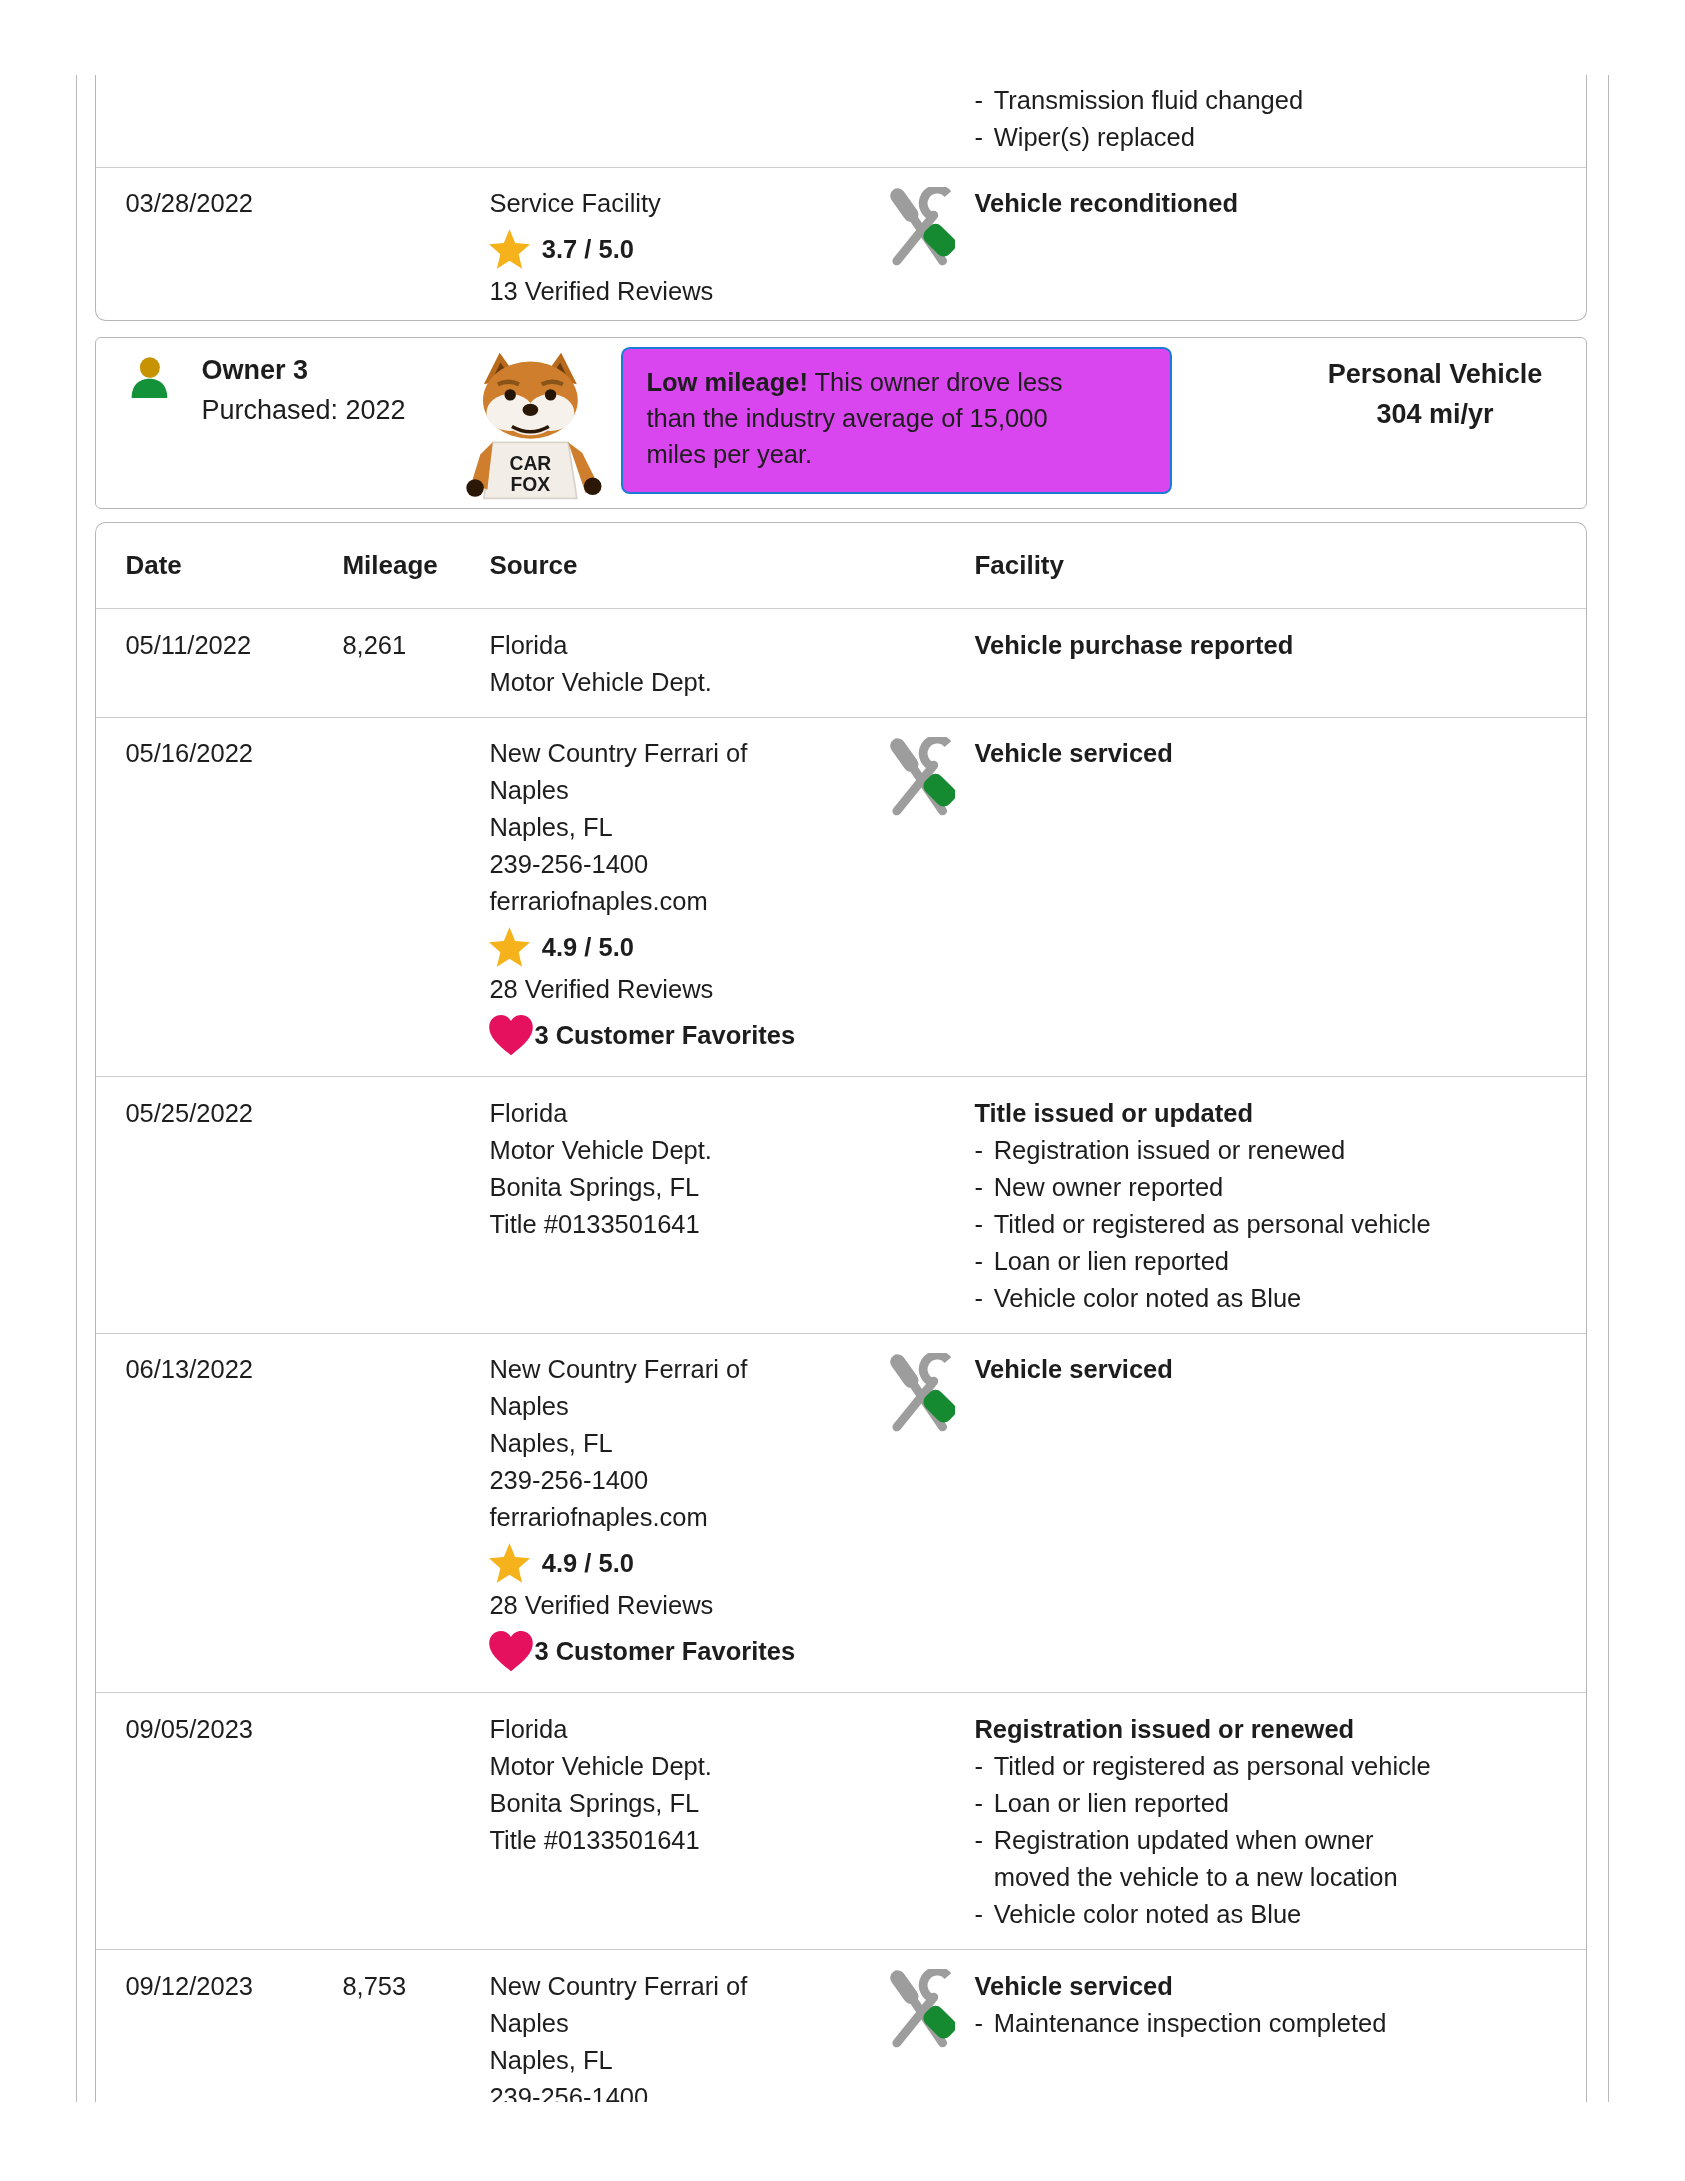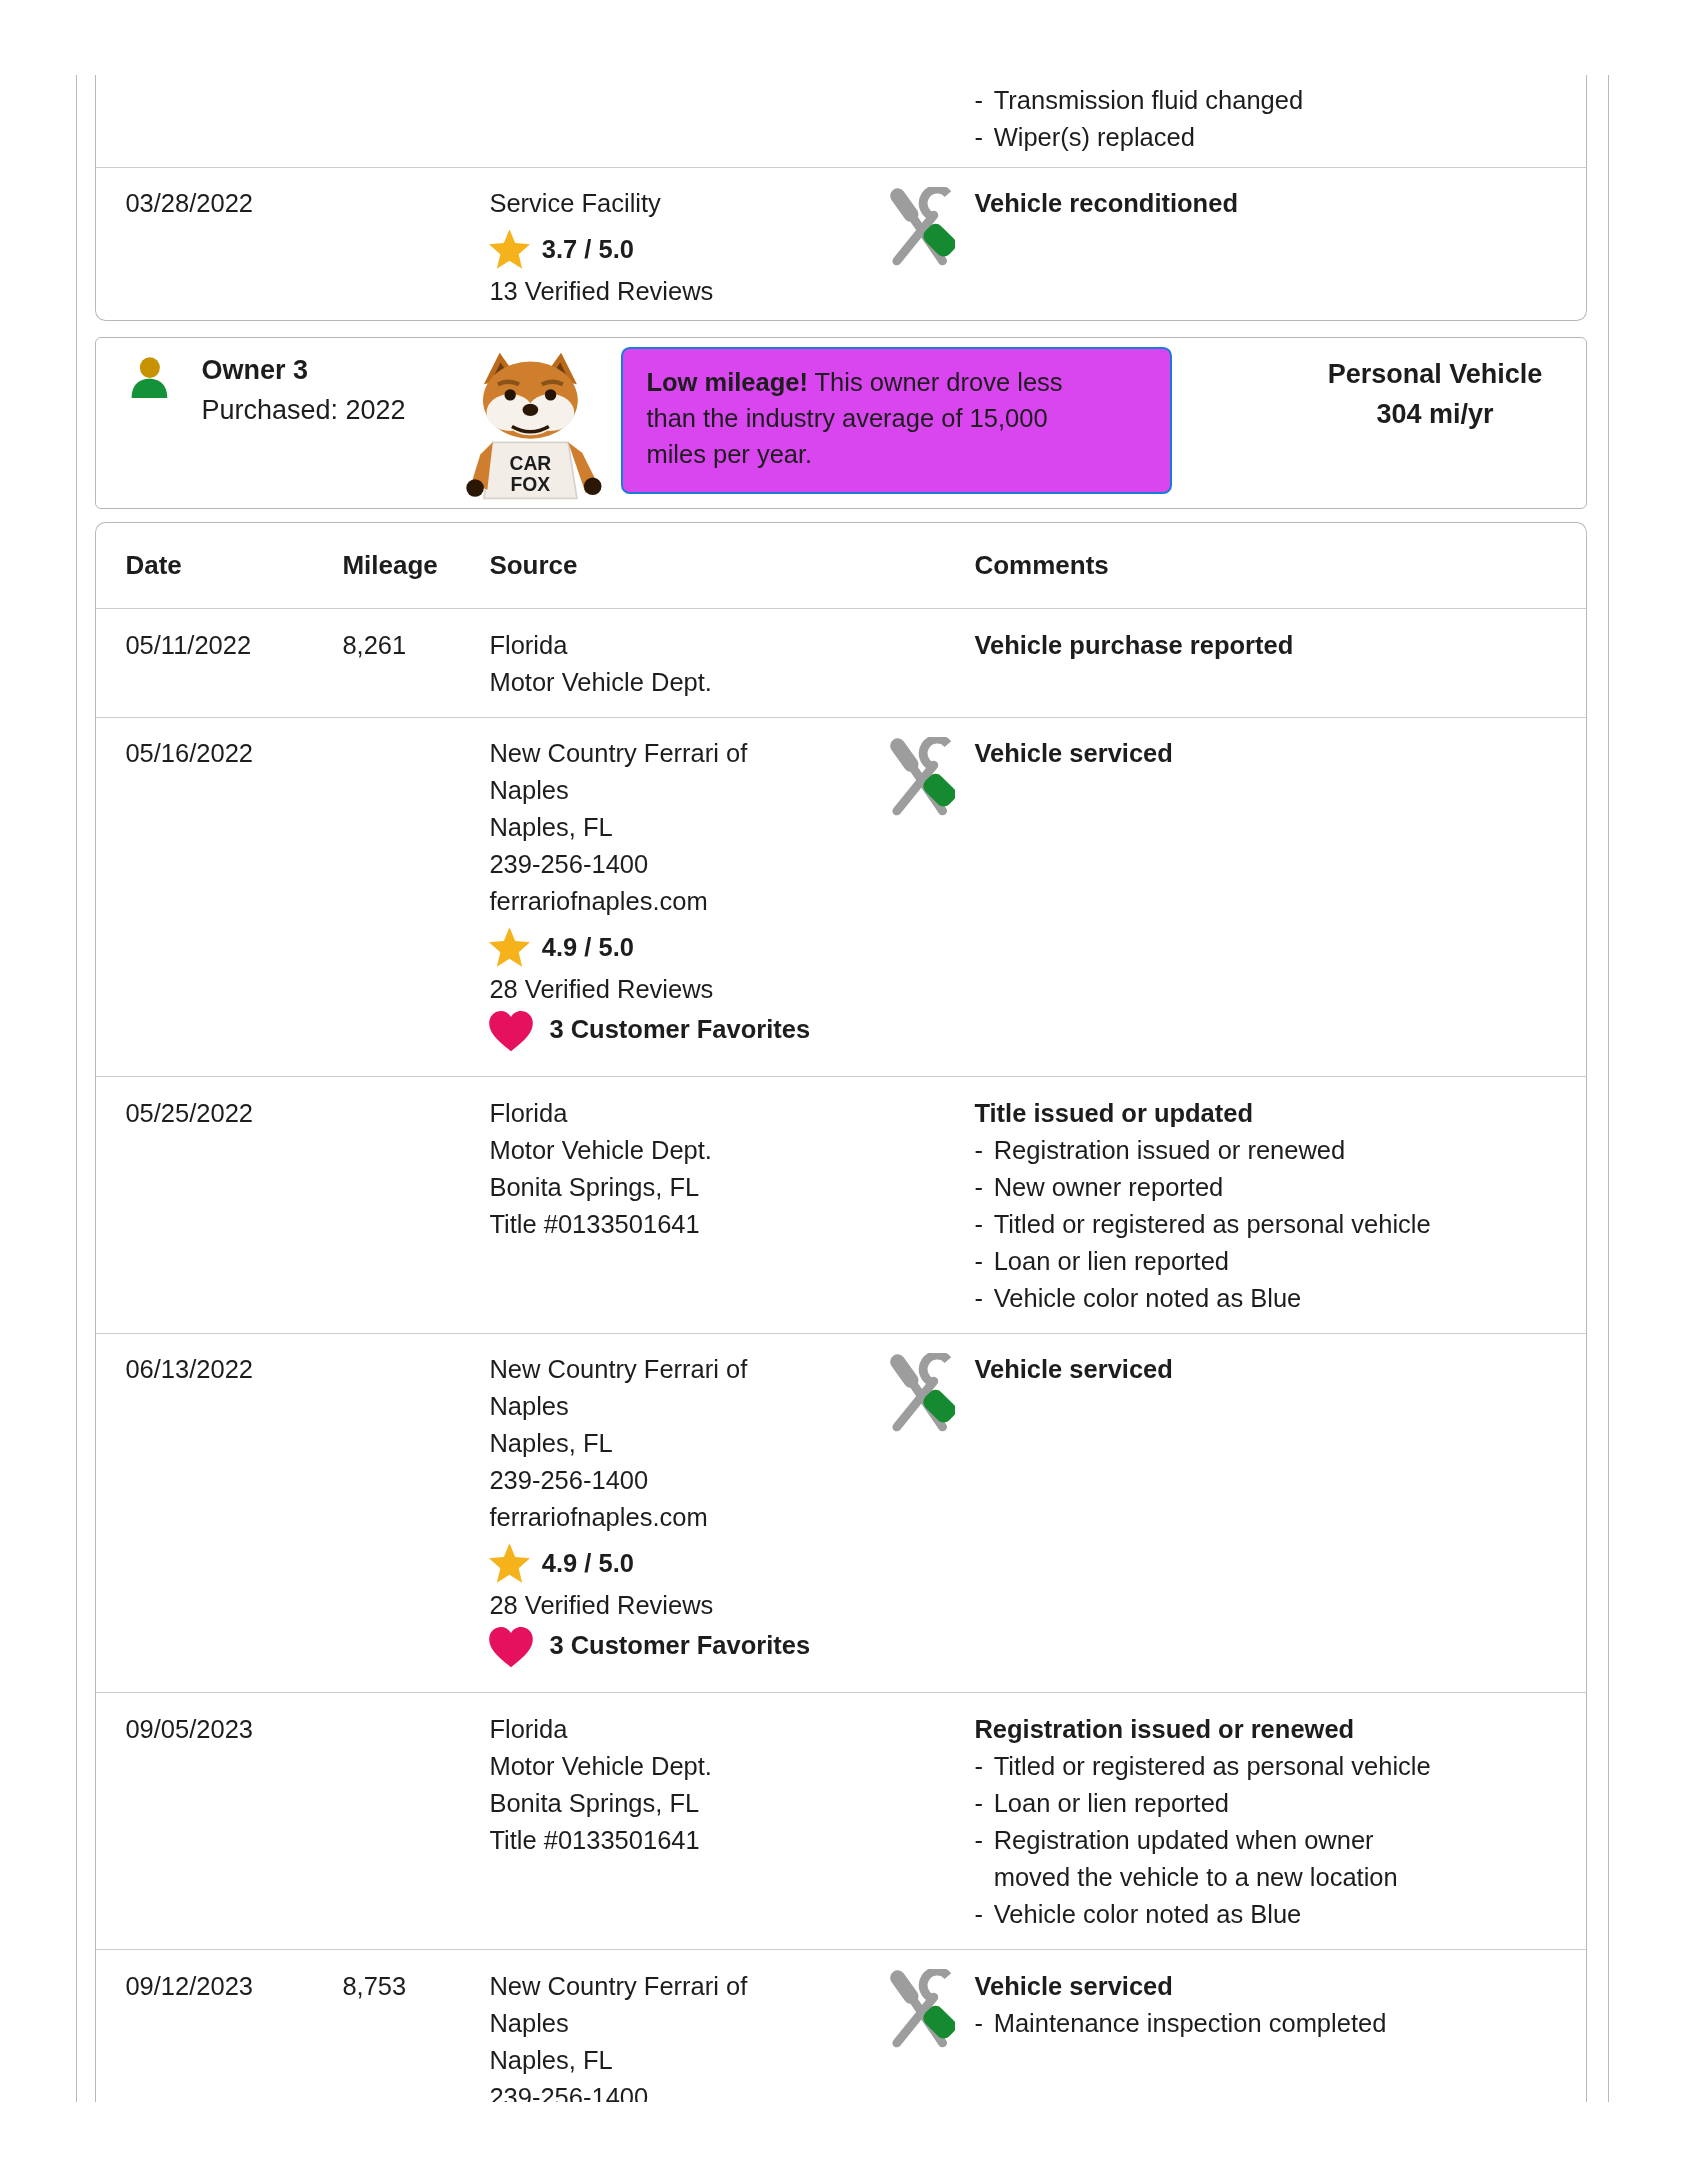--- a/index.html
+++ b/index.html
@@ -38,21 +38,21 @@
   }
   .cell-comments { padding-right:14px; max-width:579px; }
   .comment-title { font-weight:700; }
   .c-item { display:flex; }
   .c-item .dash { flex:0 0 auto; width:19.3px; }
   .c-item .itxt { white-space:pre-line; }
 
   .rating { display:flex; align-items:center; gap:11.4px; height:47px; margin-top:3.5px; }
   .rating-val { font-weight:700; }
   .reviews { }
-  .fav { display:flex; gap:16px; height:49px; margin-top:3.5px; font-weight:700; }
+  .fav { display:flex; align-items:center; gap:1px; height:49px; margin-top:3.5px; font-weight:700; }
   .icon-cell svg { display:block; margin:1.8px auto 0 auto; }
 
   
   #card-owner .person { position:absolute; left:33px; top:19.3px; }
   #card-owner .owner-text { position:absolute; left:105px; top:12.3px; font-size:27px; line-height:40px; }
   #card-owner .owner-title { font-weight:700; }
   #card-owner .mascot { position:absolute; left:358px; top:13px; }
   #card-owner .callout {
     position:absolute; left:525px; top:8.8px; width:551px; height:147px;
     border:2.6px solid #1B7CD6; border-radius:8.8px; background:#d946ef;
@@ -162,21 +162,21 @@
       <div>304 mi/yr</div>
     </div>
   </div>
 
   <div class="card cut-bottom" id="card-records">
     <div class="thead-row">
       <div>Date</div>
       <div>Mileage</div>
       <div>Source</div>
       <div></div>
-      <div>Comments</div>
+      <div>Facility</div>
     </div>
     <div id="rec-rows">
         <div class="trow">
           <div class="cell-date">05/11/2022</div>
           <div class="cell-mileage">8,261</div>
           <div class="cell-source">
             <div class="source-line">Florida</div>
             <div class="source-line">Motor Vehicle Dept.</div>
           </div>
           <div class="icon-cell"></div>

